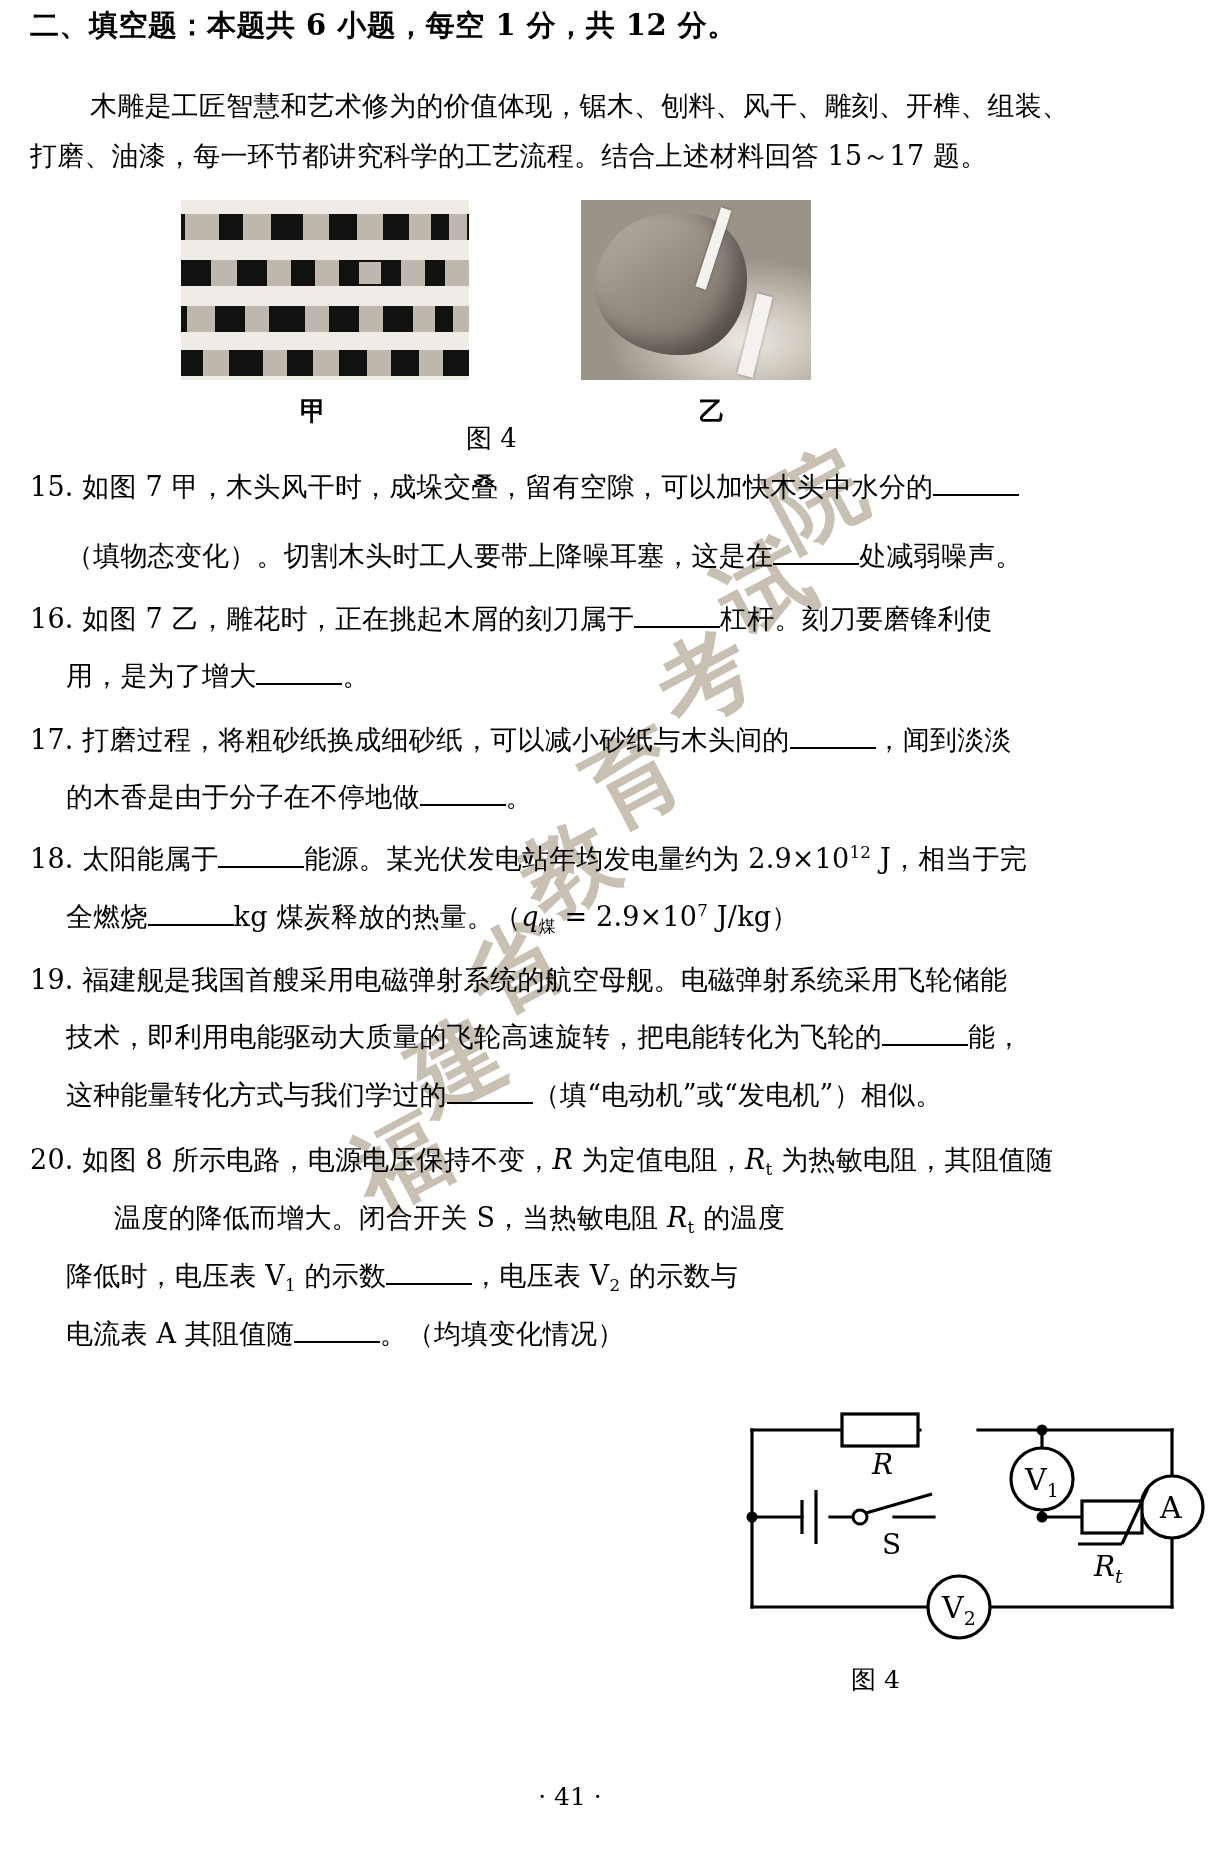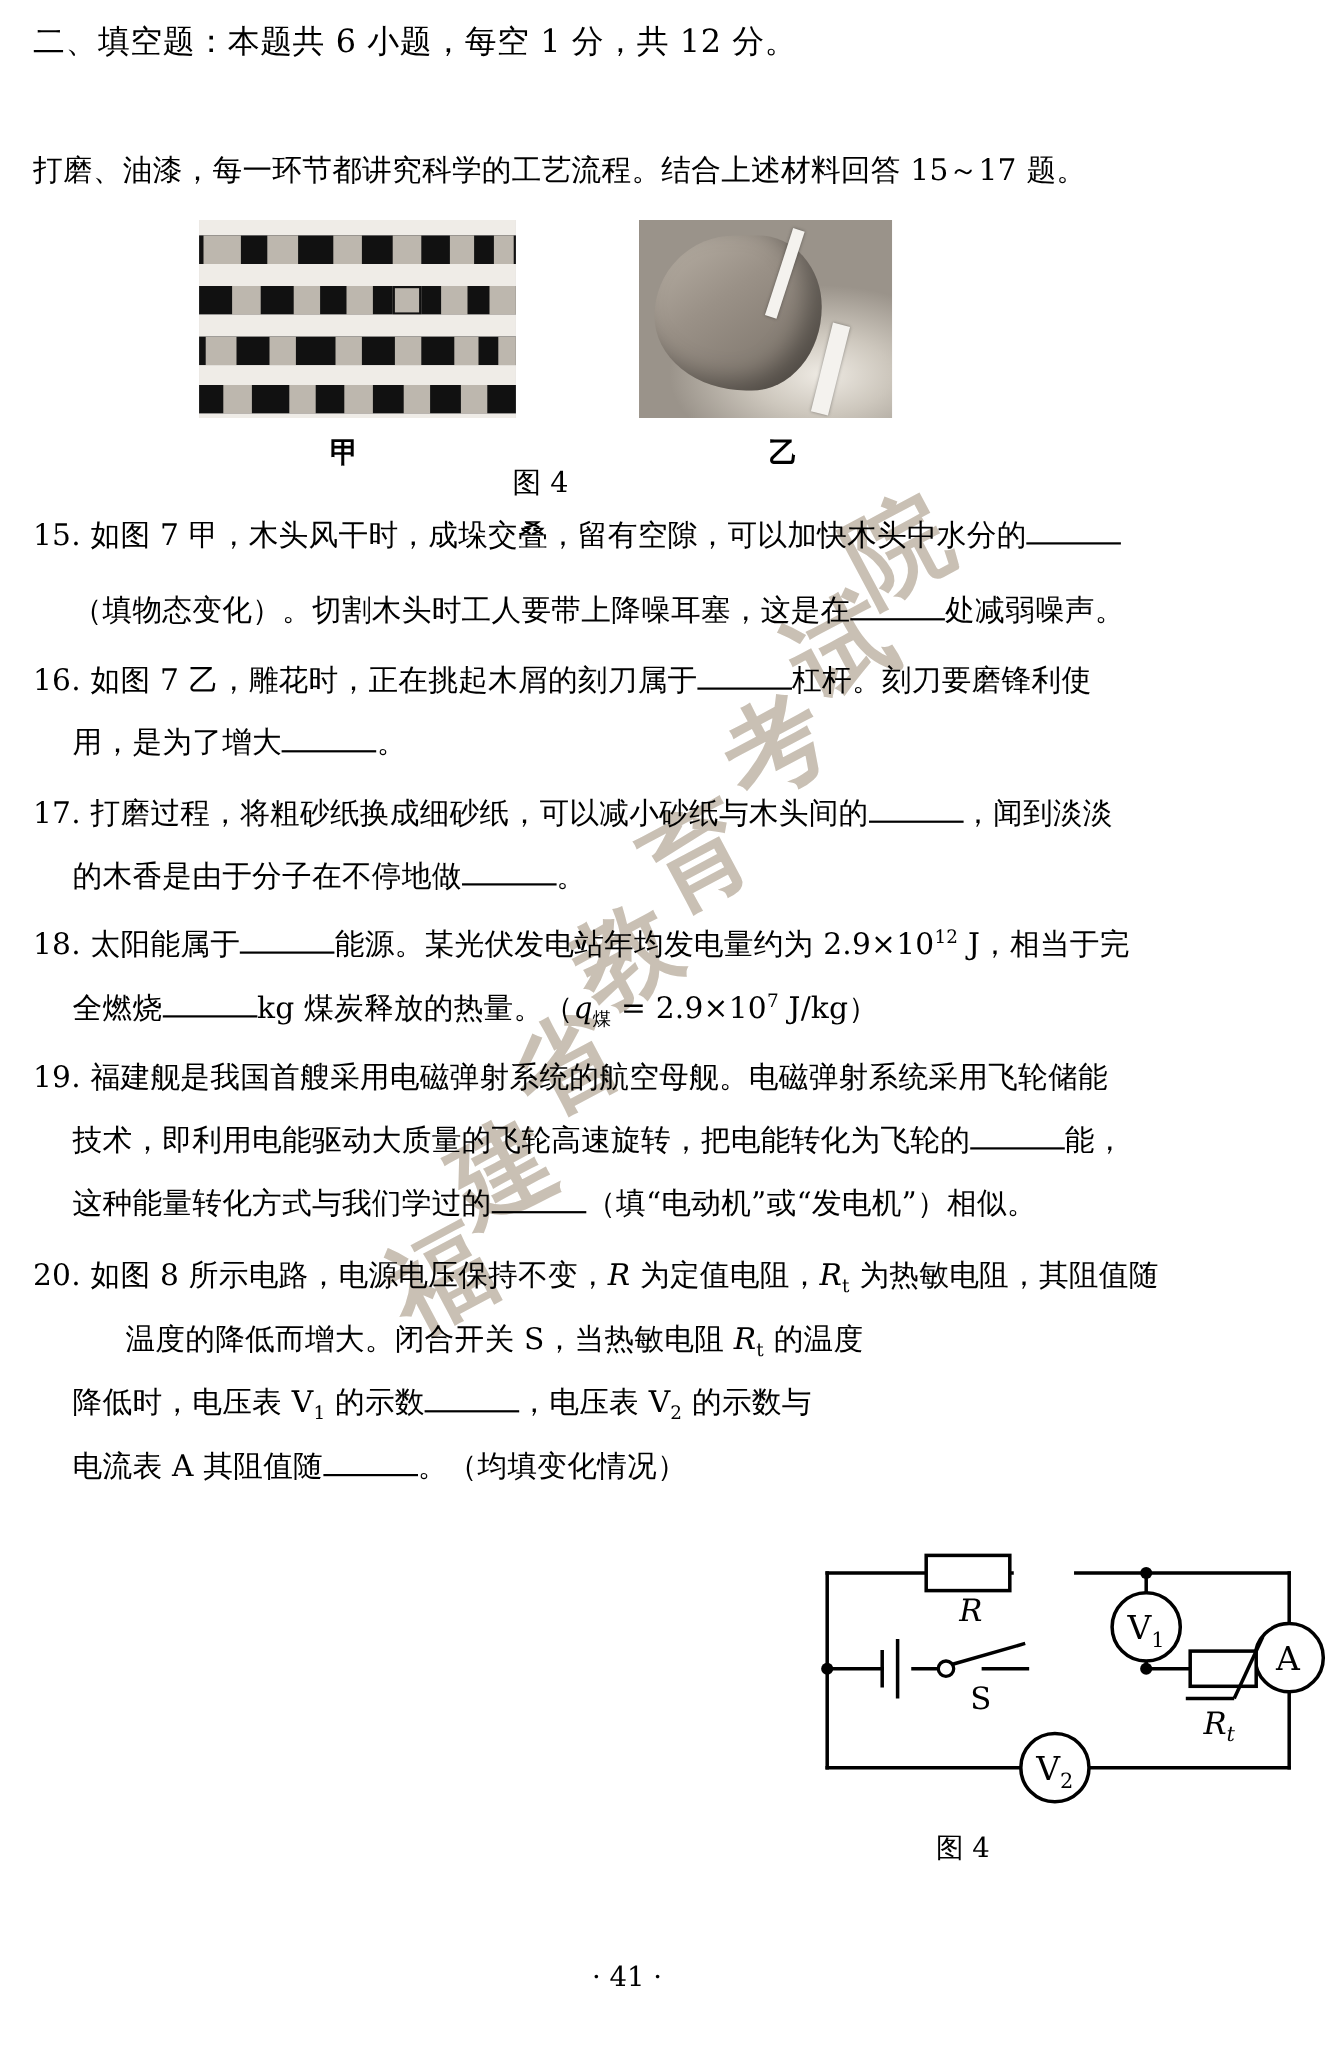--- a/index.html
+++ b/index.html
@@ -41,23 +41,23 @@
     font-family: "DejaVu Serif", "Liberation Serif", serif;
     font-weight: 700;
     line-height: 1;
     user-select: none;
   }
 
   
   .section-head {
     position: absolute;
     left: 30px;
-    top: 18px;
+    top: 6px;
     font-size: 29px;
-    font-weight: 400;
+    font-weight: 700;
     letter-spacing: 0.5px;
     white-space: nowrap;
     z-index: 10;
   }
 
   .para {
     position: absolute;
     font-size: 27px;
     line-height: 1;
     white-space: nowrap;
@@ -171,20 +171,21 @@
     <div class="wm-char" style="left:228px; top:162px; font-size:92px; transform:rotate(-28deg);">考</div>
     <div class="wm-char" style="left:158px; top:262px; font-size:92px; transform:rotate(-28deg);">育</div>
     <div class="wm-char" style="left:92px;  top:352px; font-size:92px; transform:rotate(-28deg);">教</div>
     <div class="wm-char" style="left:36px;  top:452px; font-size:92px; transform:rotate(-28deg);">省</div>
     <div class="wm-char" style="left:-20px; top:548px; font-size:92px; transform:rotate(-28deg);">建</div>
     <div class="wm-char" style="left:-76px; top:646px; font-size:92px; transform:rotate(-28deg);">福</div>
   </div>
 
   <div class="section-head">二、填空题：本题共 6 小题，每空 1 分，共 12 分。</div>
 
+  <div class="para" style="left:90px; top:92px;">木雕是工匠智慧和艺术修为的价值体现，锯木、刨料、风干、雕刻、开榫、组装、</div>
   <div class="para" style="left:30px; top:142px;">打磨、油漆，每一环节都讲究科学的工艺流程。结合上述材料回答 15～17 题。</div>
 
   <div class="photo" id="photo-wood-stack">
     <div class="gap-row" style="top:0;   height:14px;"></div>
     <div class="stack-row" style="top:14px; height:26px;">
       <div class="brick" style="left:4px;  width:34px;"></div>
       <div class="brick" style="left:62px; width:28px;"></div>
       <div class="brick" style="left:122px;width:26px;"></div>
       <div class="brick" style="left:176px;width:26px;"></div>
       <div class="brick" style="left:228px;width:22px;"></div>

